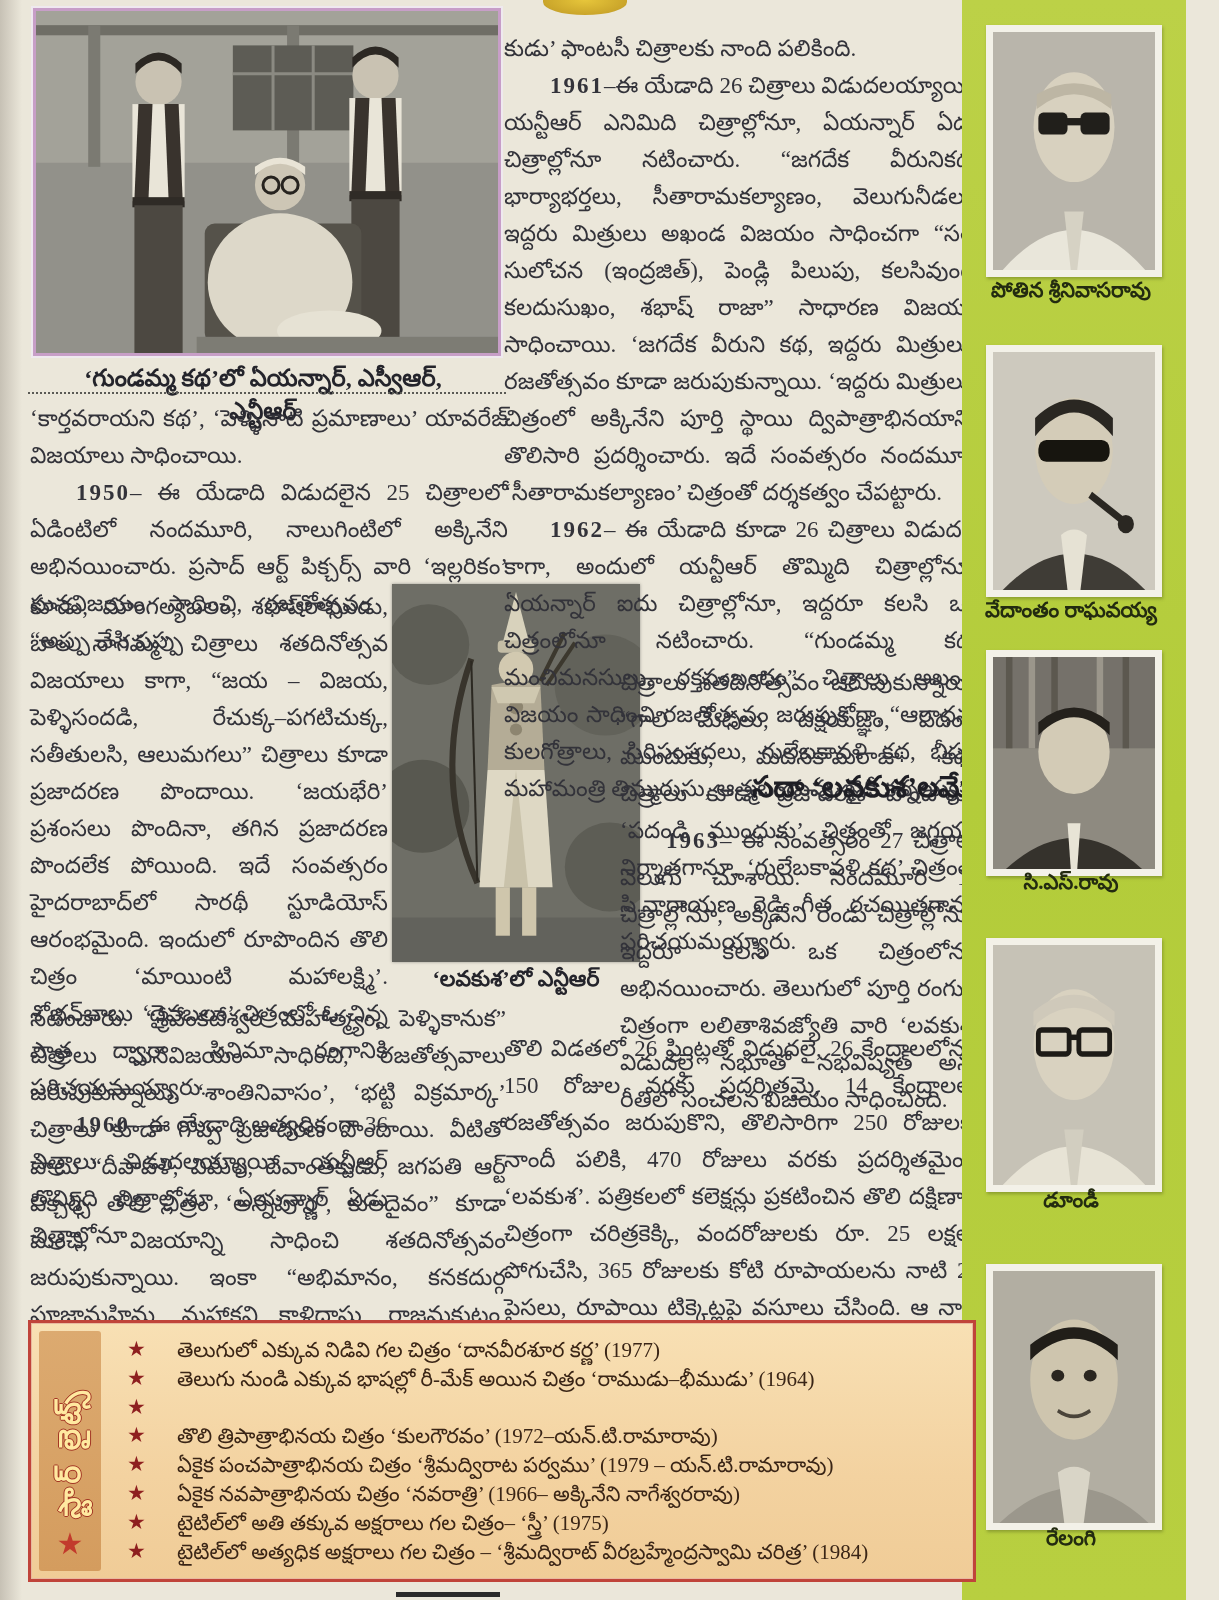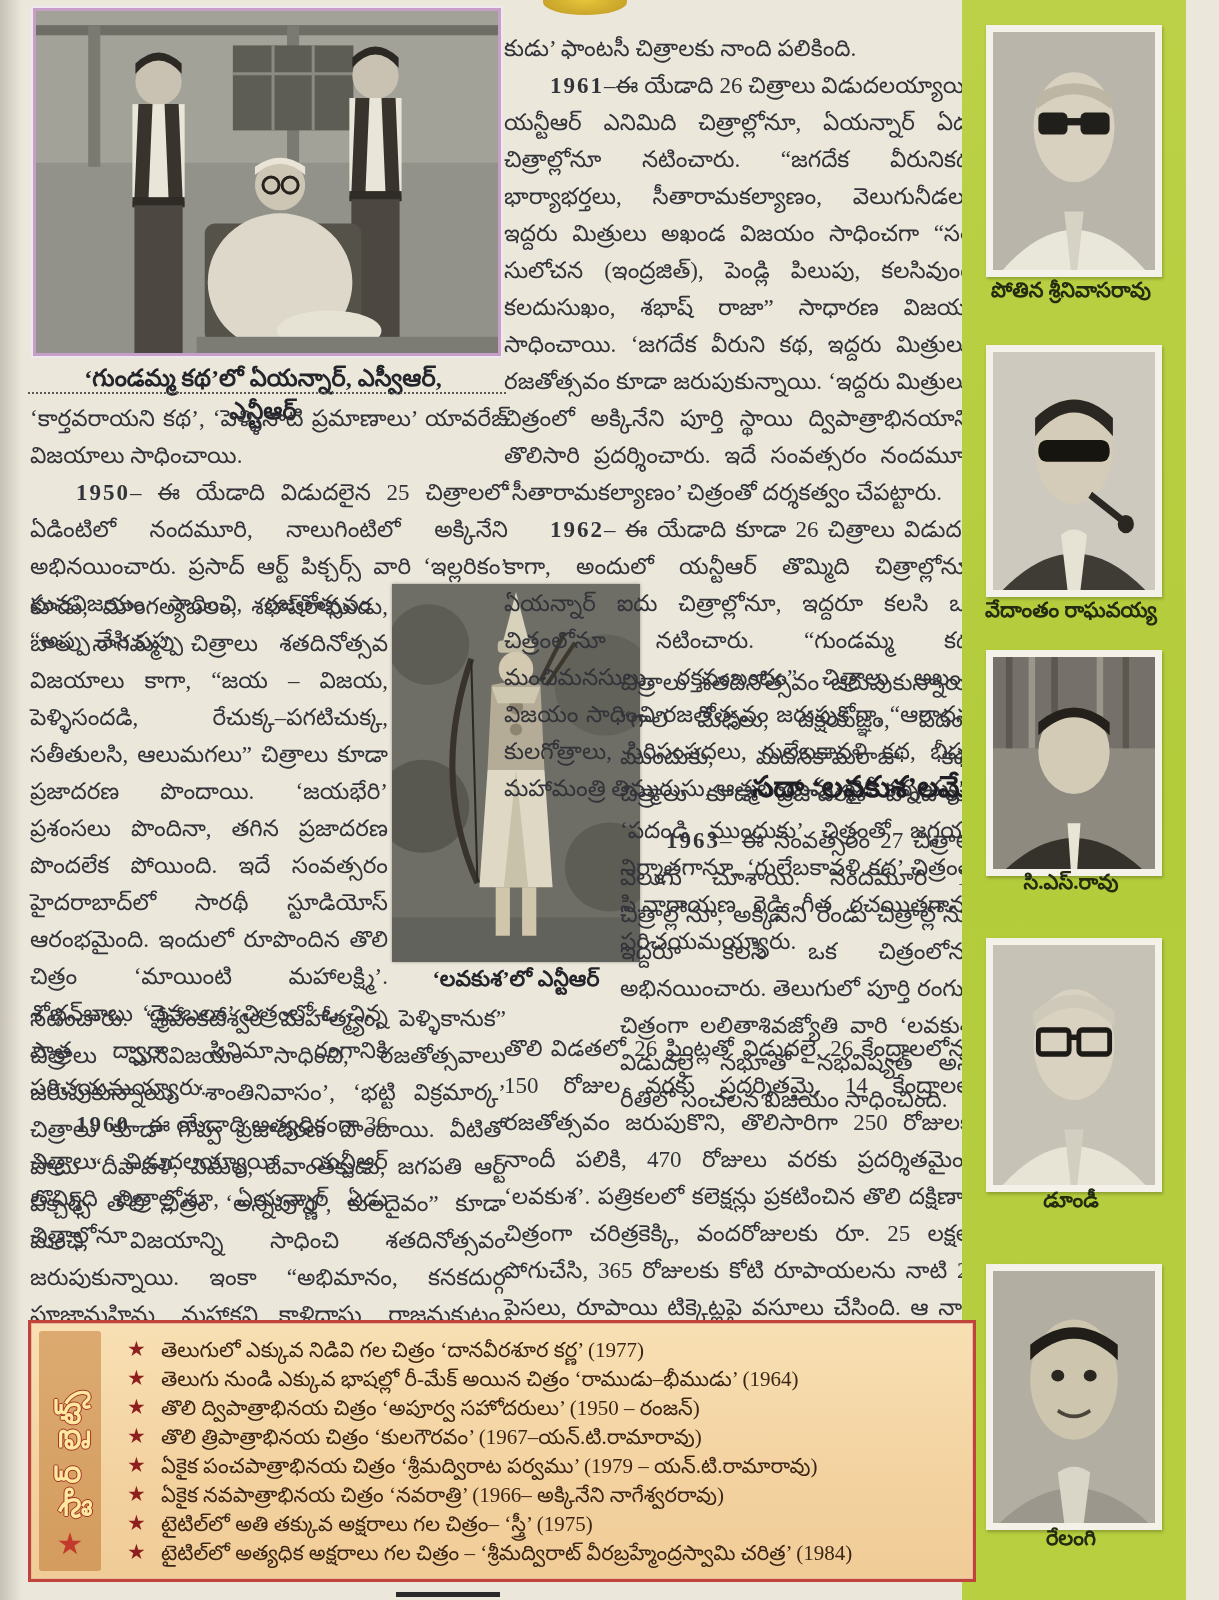--- a/index.html
+++ b/index.html
@@ -39,21 +39,21 @@
   .vlabel{
     writing-mode:vertical-rl;transform:rotate(180deg);
     font-weight:bold;font-size:30px;letter-spacing:4px;color:#ffe9a0;
     text-shadow:-1px 0 #a33524,1px 0 #a33524,0 -1px #a33524,0 1px #a33524;
     margin-bottom:10px;
   }
   .rstar{color:#c23a2c;font-size:30px;line-height:30px;margin-bottom:12px;}
   .rlist{list-style:none;margin:0;padding:0;}
   .rlist li{display:flex;align-items:flex-start;margin-bottom:3px;}
   .bullet-star{color:#8e1f1f;font-size:21px;width:34px;flex:0 0 34px;text-align:left;padding-left:4px;}
-  .ritem{font-size:21px;line-height:26px;color:#3a2516;}
+  .ritem{font-size:21px;line-height:26px;color:#3a2516;margin-left:16px;}
   
   .masthead{background:radial-gradient(ellipse at 50% 0%,#e7c63b 0%,#caa52a 70%,#8a7a1e 100%);
     border-bottom-left-radius:45px 14px;border-bottom-right-radius:45px 14px;}
   .bottom-mark{background:#2a2a2a;}
   .edge-shade{background:linear-gradient(90deg,rgba(90,80,70,.25),rgba(90,80,70,0));}
 </style>
 </head>
 <body>
 
 <div class="abs edge-shade" style="left:0;top:0;width:22px;height:1600px;"></div>
@@ -248,25 +248,24 @@
     <li>
         <span class="bullet-star">★</span>
         <span class="ritem">తెలుగులో ఎక్కువ నిడివి గల చిత్రం ‘దానవీరశూర కర్ణ’ (1977)</span>
       </li>
     <li>
         <span class="bullet-star">★</span>
         <span class="ritem">తెలుగు నుండి ఎక్కువ భాషల్లో రీ-మేక్ అయిన చిత్రం ‘రాముడు–భీముడు’ (1964)</span>
       </li>
     <li>
         <span class="bullet-star">★</span>
-        <span class="ritem">తొలి ద్విపాత్రాభినయ చిత్రం ‘అపూర్వ సహోదరులు’ (1950 – రంజన్)</span>
-      </li>
-    <li>
-        <span class="bullet-star">★</span>
-        <span class="ritem">తొలి త్రిపాత్రాభినయ చిత్రం ‘కులగౌరవం’ (1967–యన్.టి.రామారావు)</span>
+      </li>
+    <li>
+        <span class="bullet-star">★</span>
+        <span class="ritem">తొలి త్రిపాత్రాభినయ చిత్రం ‘కులగౌరవం’ (1972–యన్.టి.రామారావు)</span>
       </li>
     <li>
         <span class="bullet-star">★</span>
         <span class="ritem">ఏకైక పంచపాత్రాభినయ చిత్రం ‘శ్రీమద్విరాట పర్వము’ (1979 – యన్.టి.రామారావు)</span>
       </li>
     <li>
         <span class="bullet-star">★</span>
         <span class="ritem">ఏకైక నవపాత్రాభినయ చిత్రం ‘నవరాత్రి’ (1966– అక్కినేని నాగేశ్వరరావు)</span>
       </li>
     <li>

